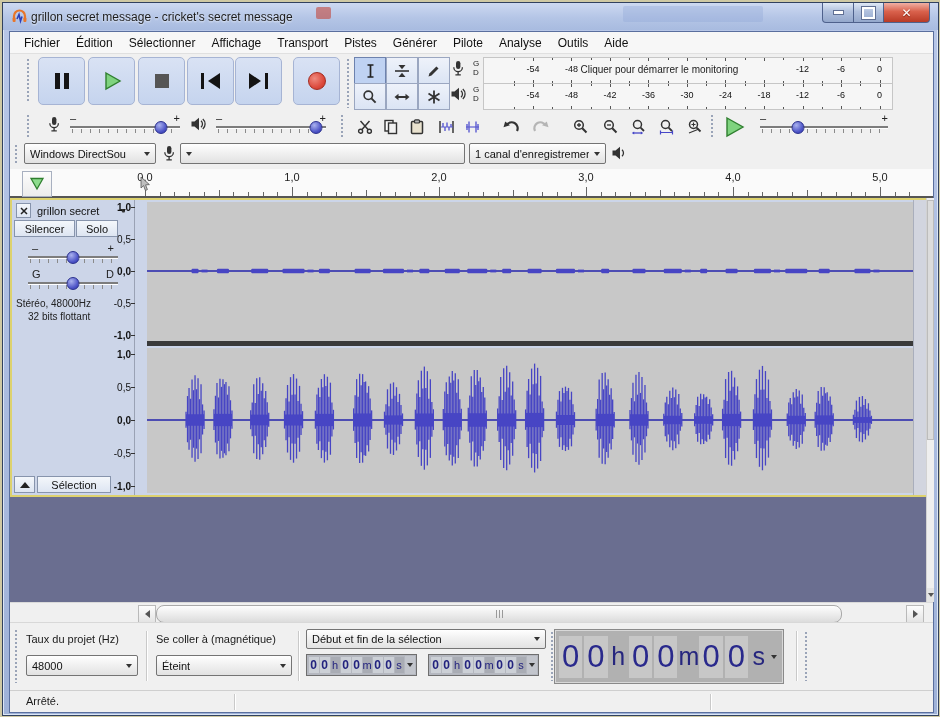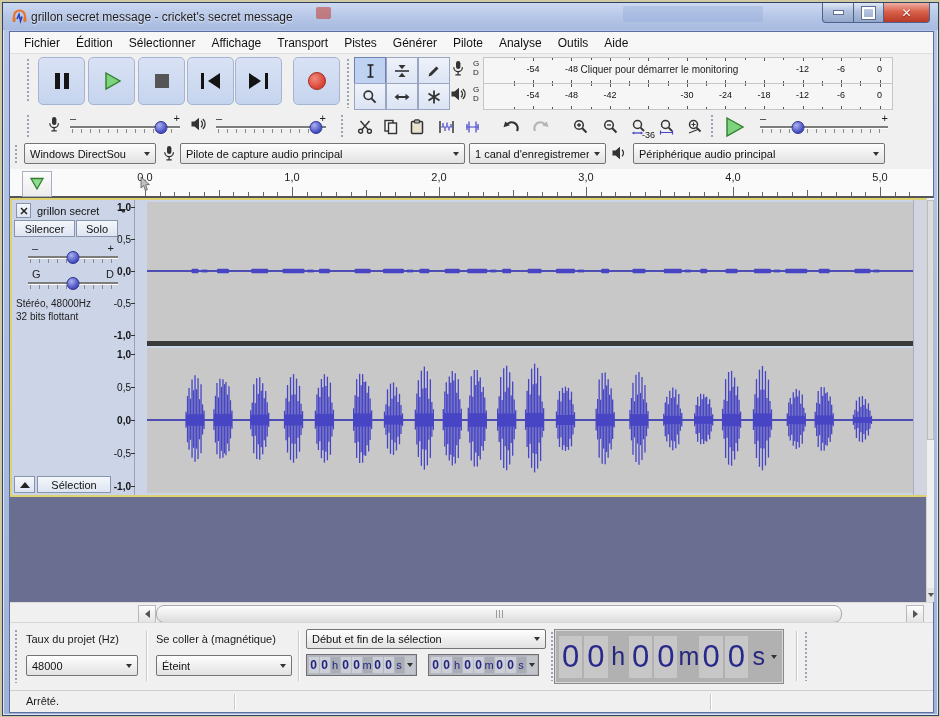--- a/index.html
+++ b/index.html
@@ -301,21 +301,21 @@
           <span class="mlabel" style="left: 21.438%;">-48</span>
           <div class="mtick" style="left: 30.876%; top: 0px; height: 3px;"></div>
           <div class="mtick" style="left: 30.876%; bottom: 0px; height: 3px;"></div>
           <div class="mtick" style="left: 26.157%; top: 0px; height: 2px;"></div>
           <div class="mtick" style="left: 26.157%; bottom: 0px; height: 2px;"></div>
           <span class="mlabel" style="left: 30.876%;">-42</span>
           <div class="mtick" style="left: 40.314%; top: 0px; height: 3px;"></div>
           <div class="mtick" style="left: 40.314%; bottom: 0px; height: 3px;"></div>
           <div class="mtick" style="left: 35.595%; top: 0px; height: 2px;"></div>
           <div class="mtick" style="left: 35.595%; bottom: 0px; height: 2px;"></div>
-          <span class="mlabel" style="left: 40.314%; margin-top: 40px;">-36</span>
+          <span class="mlabel" style="left: 40.314%;">-36</span>
           <div class="mtick" style="left: 49.752%; top: 0px; height: 3px;"></div>
           <div class="mtick" style="left: 49.752%; bottom: 0px; height: 3px;"></div>
           <div class="mtick" style="left: 45.033%; top: 0px; height: 2px;"></div>
           <div class="mtick" style="left: 45.033%; bottom: 0px; height: 2px;"></div>
           <span class="mlabel" style="left: 49.752%;">-30</span>
           <div class="mtick" style="left: 59.19%; top: 0px; height: 3px;"></div>
           <div class="mtick" style="left: 59.19%; bottom: 0px; height: 3px;"></div>
           <div class="mtick" style="left: 54.471%; top: 0px; height: 2px;"></div>
           <div class="mtick" style="left: 54.471%; bottom: 0px; height: 2px;"></div>
           <span class="mlabel" style="left: 59.19%;">-24</span>
@@ -473,37 +473,32 @@
           <span class="arr-down"></span>
     </div>
     <span class="abs" style="left:151px;top:113px;">
       <svg width="16" height="17" viewBox="0 0 16 17">
             <rect x="6" y="1" width="4.4" height="8" rx="2.2" fill="#333"></rect>
             <path d="M3.8 7.2 a4.3 4.5 0 0 0 8.6 0" fill="none" stroke="#333" stroke-width="1.3"></path>
             <path d="M8.1 12 v2.3 M5.4 14.8 h5.4" stroke="#333" stroke-width="1.3"></path>
           </svg>
     </span>
     <div class="dd" style="left:170px;top:111px;width:285px;">
-      <span class="t">Pilote de capture audio principal</span>
           <span class="arr-down"></span>
     </div>
     <div class="dd" style="left:459px;top:111px;width:137px;">
       <span class="t">1 canal d'enregistrement (m</span>
           <span class="arr-down"></span>
     </div>
     <span class="abs" style="left:601px;top:113px;">
       <svg width="17" height="16" viewBox="0 0 17 16">
             <polygon points="1.5,5.5 4.5,5.5 9,1.8 9,14.2 4.5,10.5 1.5,10.5" fill="#333"></polygon>
             <path d="M11 4.8 a4.2 4.2 0 0 1 0 6.4" fill="none" stroke="#333" stroke-width="1.3"></path>
           </svg>
     </span>
-    <div class="dd" style="left:623px;top:111px;width:252px;">
-      <span class="t">Périphérique audio principal</span>
-          <span class="arr-down"></span>
-    </div>
 
     <div id="timeline">
       <div class="qp-btn">
         <svg width="16" height="14" viewBox="0 0 16 14">
               <polygon points="2,1.5 14,1.5 8,12" fill="#8edc8e" stroke="#2f7f2f" stroke-width="1.3"></polygon>
             </svg>
       </div>
       <div id="ruler-marks" class="abs" style="left:0;top:0;width:100%;height:100%;">
             <div class="rtick" style="left: 135px; height: 9px;"></div>
             <div class="rtick" style="left: 149.7px; height: 4px;"></div>
@@ -599,21 +594,21 @@
         </div>
         <div class="slider" style="left:16px;top:74px;width:90px;">
           <span class="sl-minus" style="left:4px;">G</span>
           <span class="sl-plus" style="right:4px;">D</span>
           <div class="sl-line"></div>
               <div class="sl-ticks"></div>
           <div class="sl-thumb" style="left: 50%;"></div>
         </div>
 
         <span class="tinfo" style="left:4px;top:98px;">Stéréo, 48000Hz</span>
-        <span class="tinfo" style="left:4px;top:111px;">32 bits flottant</span>
+        <span class="tinfo" style="left:16px;top:111px;">32 bits flottant</span>
 
         <div class="panel-btn" style="left:2px;top:276px;width:21px;height:17px;">
           <span class="c-up" style="border-bottom-color:#222;"></span>
         </div>
         <div class="panel-btn" style="left:25px;top:276px;width:74px;height:17px;">
           <span>Sélection</span>
         </div>
       </div>
 
       <div id="vruler" class="abs" style="left:0;top:0;width:135px;height:100%;">

